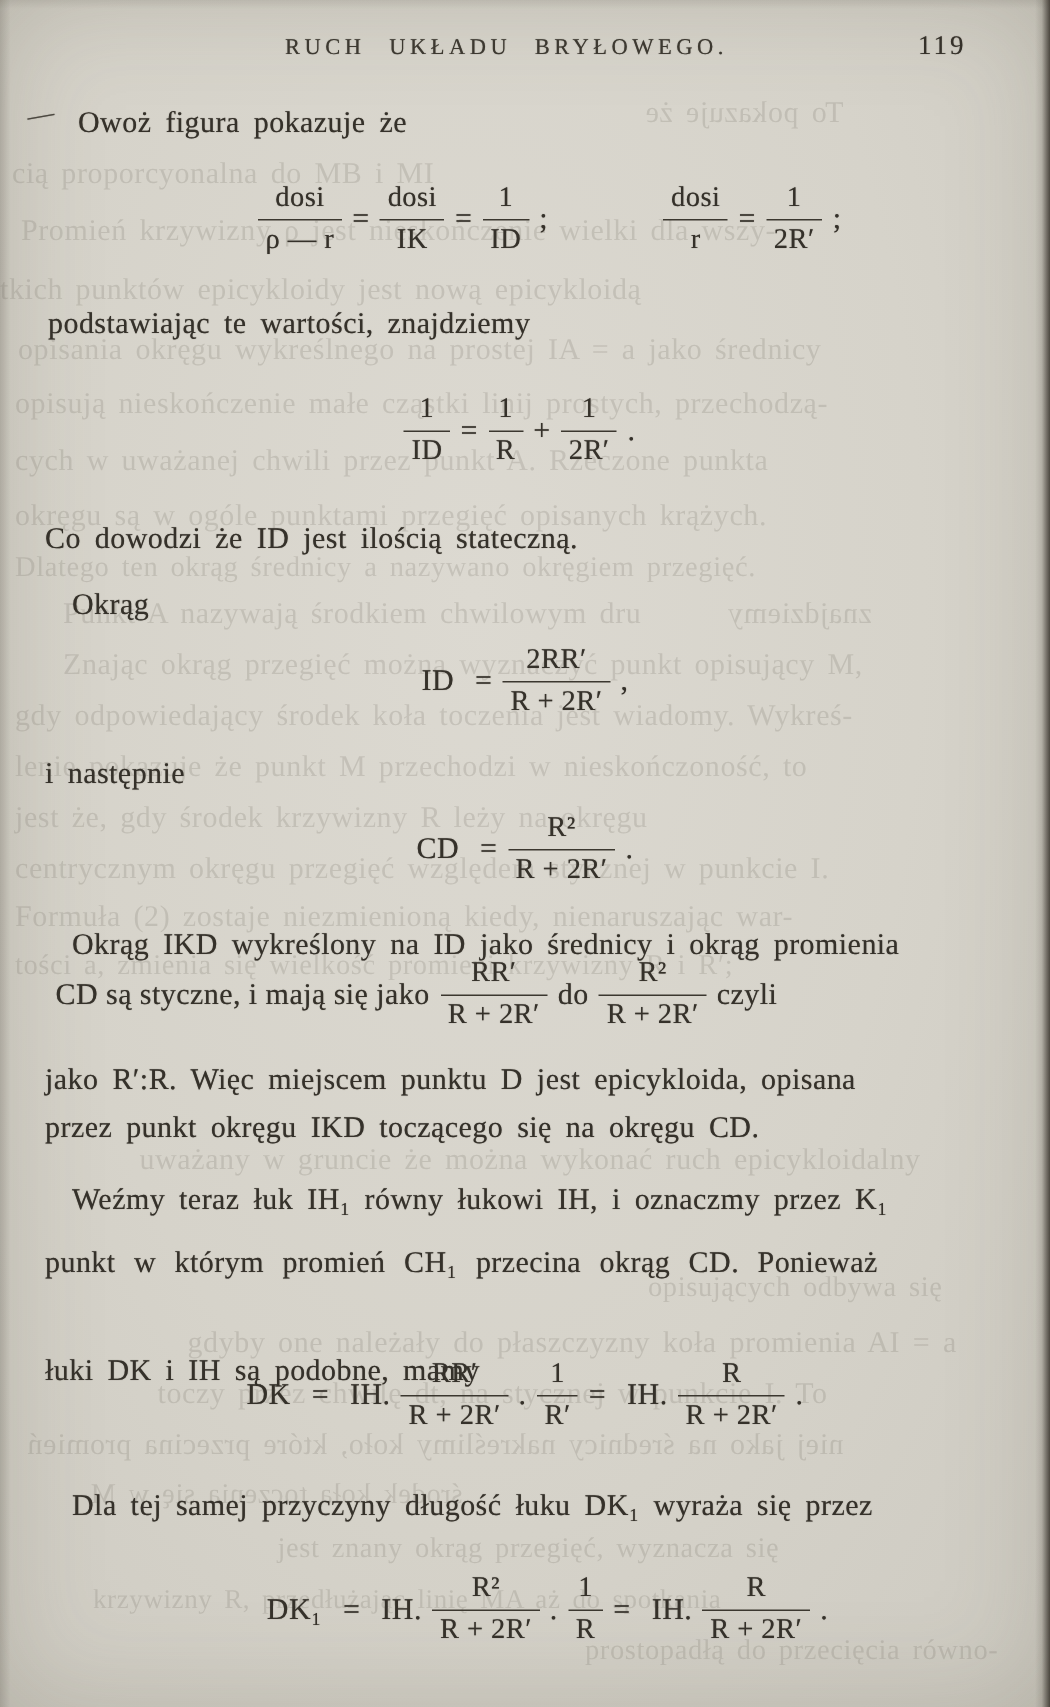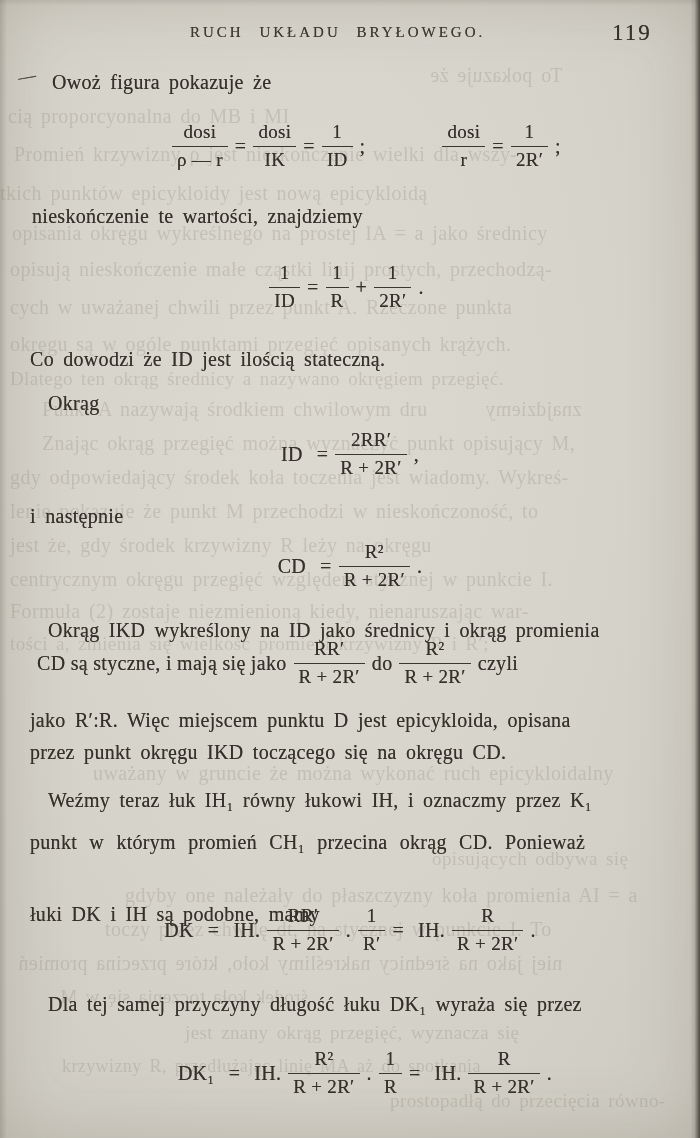--- a/index.html
+++ b/index.html
@@ -26,21 +26,21 @@
   .ghost-line{
     position:absolute;white-space:nowrap;
     color:#6f6a5f;opacity:0.20;filter:blur(0.45px);
     letter-spacing:0.4px;word-spacing:3px;
   }
   .ghost-line.mir{transform:scaleX(-1);}
   
   .ink{position:absolute;white-space:nowrap;z-index:3;
        text-shadow:0 0 0.6px rgba(53,49,42,0.65);}
   .header-title{font-size:15px;letter-spacing:3px;word-spacing:9px;color:#3d3931;}
-  .page-number{font-size:23px;letter-spacing:2px;}
+  .page-number{font-size:18px;letter-spacing:2px;}
   .body-line{font-size:20px;letter-spacing:0.3px;word-spacing:4px;line-height:1;}
   .margin-dash{font-size:18px;transform:rotate(-10deg);opacity:0.85;}
   
   .feq{
     position:absolute;left:0;width:100%;z-index:3;
     display:flex;align-items:center;justify-content:center;
     font-size:20px;letter-spacing:0.3px;
     text-shadow:0 0 0.6px rgba(53,49,42,0.65);
   }
   .feq.inline-f{justify-content:flex-start;width:auto;}
@@ -113,21 +113,21 @@
         <span class="den">r</span>
       </span>
       <span class="ftxt">=</span>
       <span class="frac">
         <span class="num">1</span>
         <span class="den">2R′</span>
       </span>
       <span class="ftxt">;</span>
     </div>
 
-  <div class="ink body-line" style="top:206px;left:32px;">nieskończenie te wartości, znajdziemy</div>
+  <div class="ink body-line" style="top:206px;left:32px;">podstawiając te wartości, znajdziemy</div>
 
   <div class="feq" style="top:259px;height:56px;">
       <span class="frac">
         <span class="num">1</span>
         <span class="den">ID</span>
       </span>
       <span class="ftxt">=</span>
       <span class="frac">
         <span class="num">1</span>
         <span class="den">R</span>

